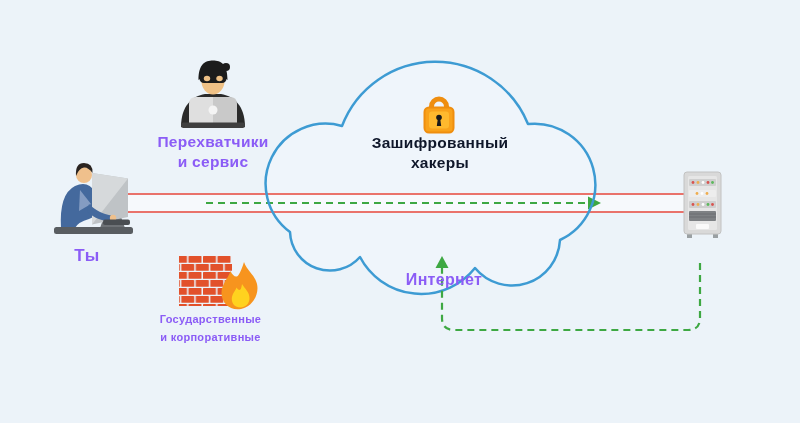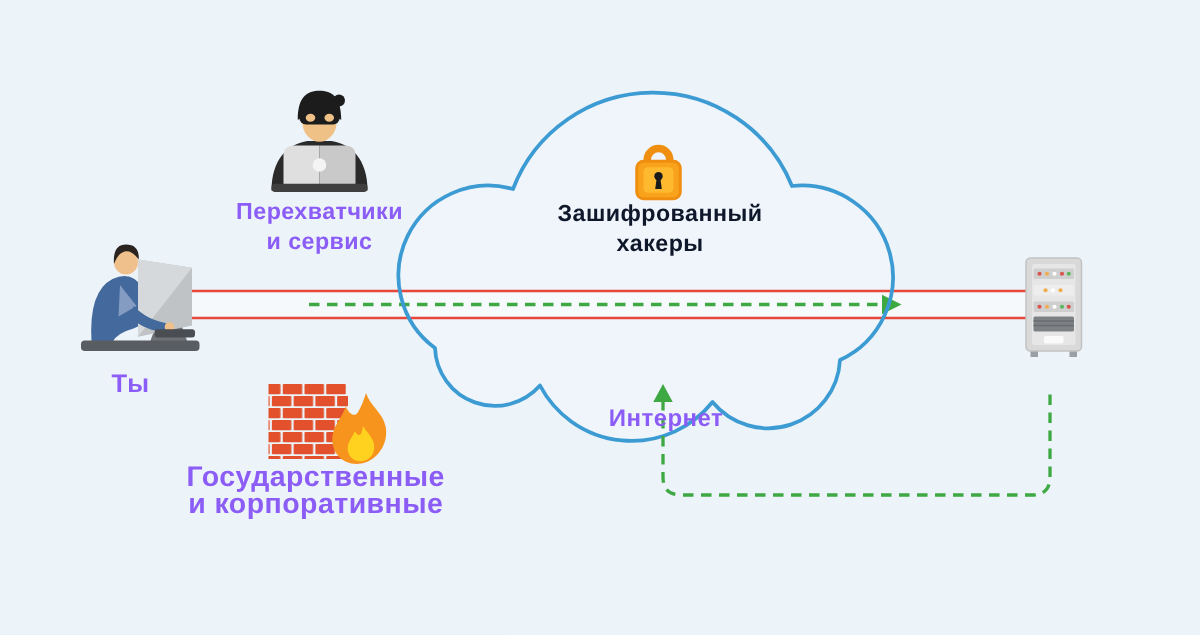--- a/index.html
+++ b/index.html
@@ -10,21 +10,21 @@
   }
   .stage svg{position:absolute;left:0;top:0;}
   .label{
     position:absolute;text-align:center;
     font-family:"Liberation Sans",sans-serif;
     font-weight:700;color:#8b5cf6;letter-spacing:.3px;
   }
   .label .line{display:block;}
   .lbl-hackers{left:128px;top:132px;width:170px;font-size:15.5px;line-height:20px;}
   .lbl-user{left:47px;top:246px;width:80px;font-size:17px;line-height:20px;}
-  .lbl-blocks{left:118px;top:310px;width:185px;font-size:19px;line-height:18px;}
+  .lbl-blocks{left:118px;top:310px;width:185px;font-size:11px;line-height:18px;}
   .lbl-encrypted{left:355px;top:133px;width:170px;font-size:15.5px;line-height:20px;color:#0f172a;}
   .lbl-internet{left:384px;top:234px;width:120px;font-size:16px;line-height:20px;margin-top:36px;}
   .lbl-vpn{left:642px;top:247px;width:120px;font-size:16px;line-height:20px;}
 </style>
 </head>
 <body>
 
 <div class="stage">
 
   <svg width="800" height="423" viewBox="0 0 800 423">

